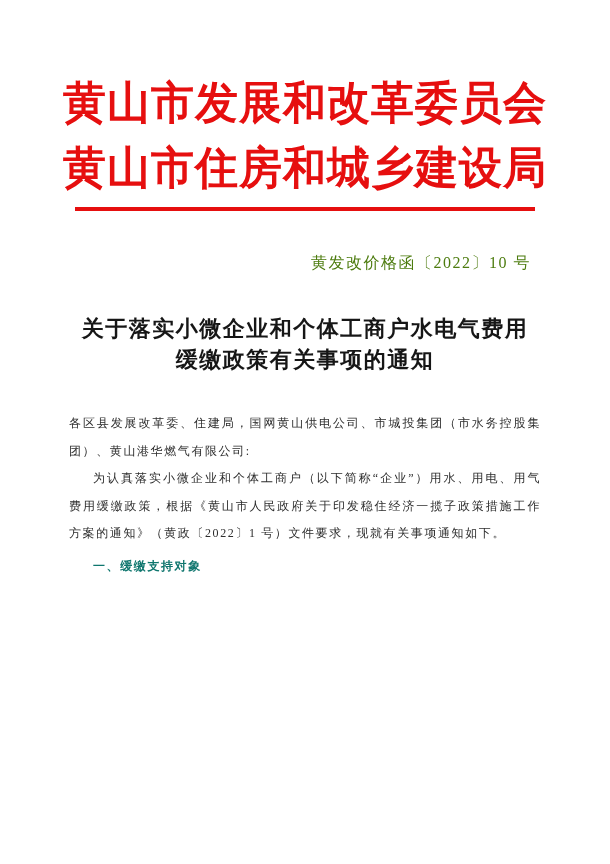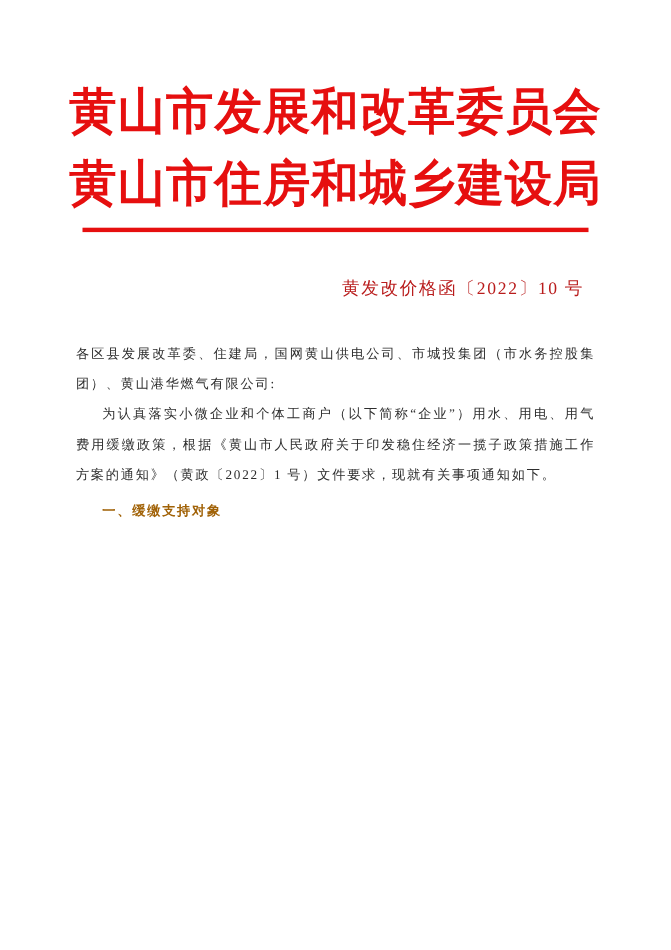--- a/index.html
+++ b/index.html
@@ -36,21 +36,21 @@
     background: #e60f0f;
     margin: 7px auto 0 auto;
   }
   
   .doc-number {
     margin-top: 42px;
     padding-right: 79px;
     text-align: right;
     font-size: 16px;
     letter-spacing: 1.5px;
-    color: #b91c1c;
+    color: #4d7c0f;
     line-height: 20px;
   }
   
   .doc-title {
     margin: 40px 0 0 0;
     text-align: center;
     font-size: 22px;
     font-weight: bold;
     color: #161616;
     line-height: 31px;
@@ -68,37 +68,41 @@
     text-align: justify;
     text-justify: inter-ideograph;
   }
   .doc-body p {
     margin: 0;
   }
   .para-indent { text-indent: 2em; }
   .para-heading {
     text-indent: 2em;
     font-weight: bold;
-    color: #a16207;
+    color: #0f766e;
     margin-top: 5px !important;
   }
 </style>
 </head>
 <body>
 
 <div class="page">
 
   <div class="letterhead">
     <div class="letterhead-line">黄山市发展和改革委员会</div>
     <div class="letterhead-line">黄山市住房和城乡建设局</div>
     <div class="red-rule"></div>
   </div>
 
   <div class="doc-number">黄发改价格函〔2022〕10 号</div>
 
+  <h1 class="doc-title">
+    <span class="title-line">关于落实小微企业和个体工商户水电气费用</span>
+    <span class="title-line">缓缴政策有关事项的通知</span>
+  </h1>
 
   <div class="doc-body">
     <p class="para-salutation">各区县发展改革委、住建局，国网黄山供电公司、市城投集团（市水务控股集团）、黄山港华燃气有限公司:</p>
     <p class="para-indent">为认真落实小微企业和个体工商户（以下简称“企业”）用水、用电、用气费用缓缴政策，根据《黄山市人民政府关于印发稳住经济一揽子政策措施工作方案的通知》（黄政〔2022〕1 号）文件要求，现就有关事项通知如下。</p>
     <p class="para-heading">一、缓缴支持对象</p>
   </div>
 
 </div>
 
 </body></html>

